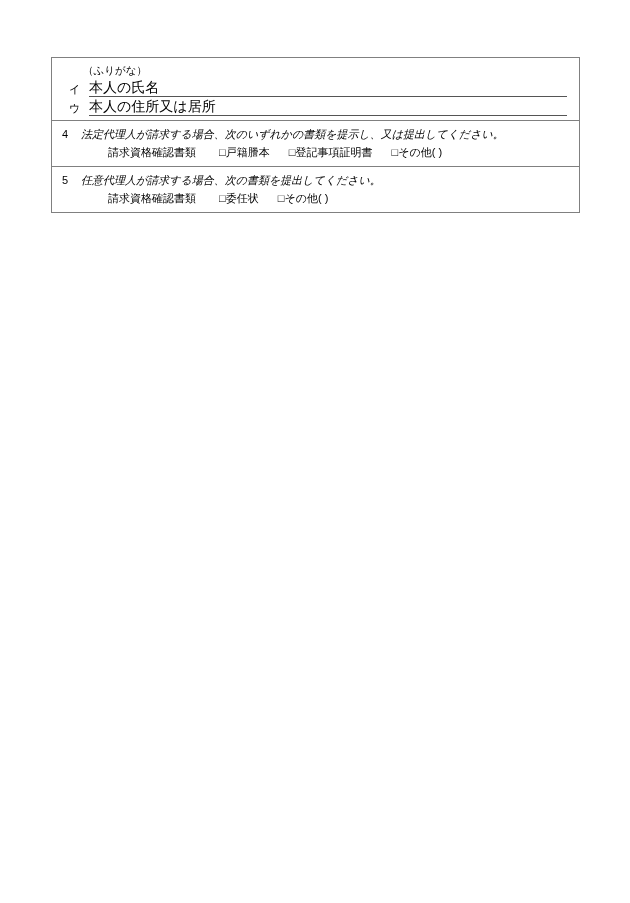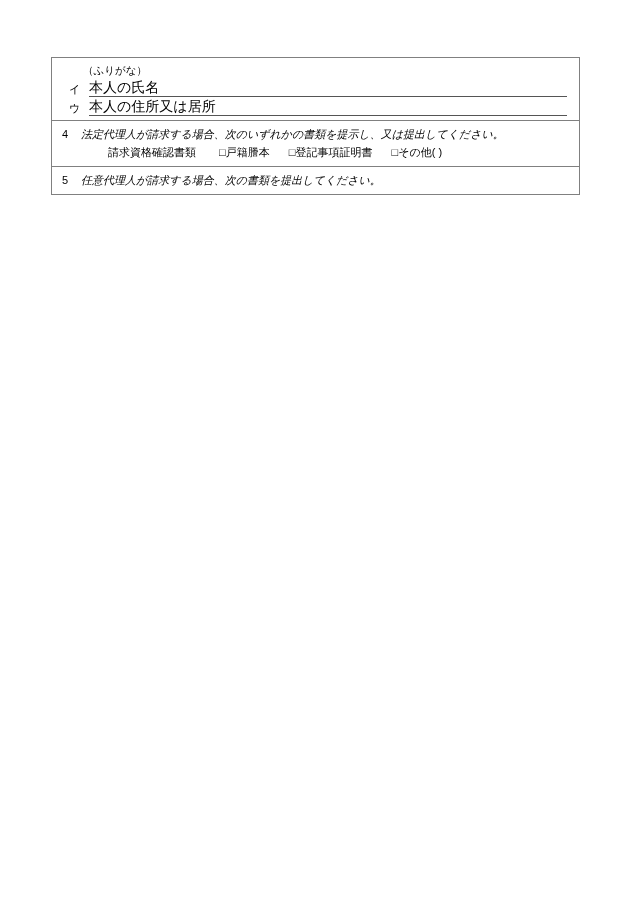--- a/index.html
+++ b/index.html
@@ -142,17 +142,22 @@
         </div>
       </div>
     </div>
 
     <div class="row">
       <div class="cell numbered">
         <div class="num-line">
           <span class="num-marker">5</span>
           <span class="num-text">任意代理人が請求する場合、次の書類を提出してください。</span>
         </div>
+        <div class="sub-line">
+          <span>請求資格確認書類</span>
+          <span class="chk-first">□委任状</span>
+          <span class="chk">□その他(  )</span>
+        </div>
       </div>
     </div>
 
   </div>
 </div>
 
 </body></html>

